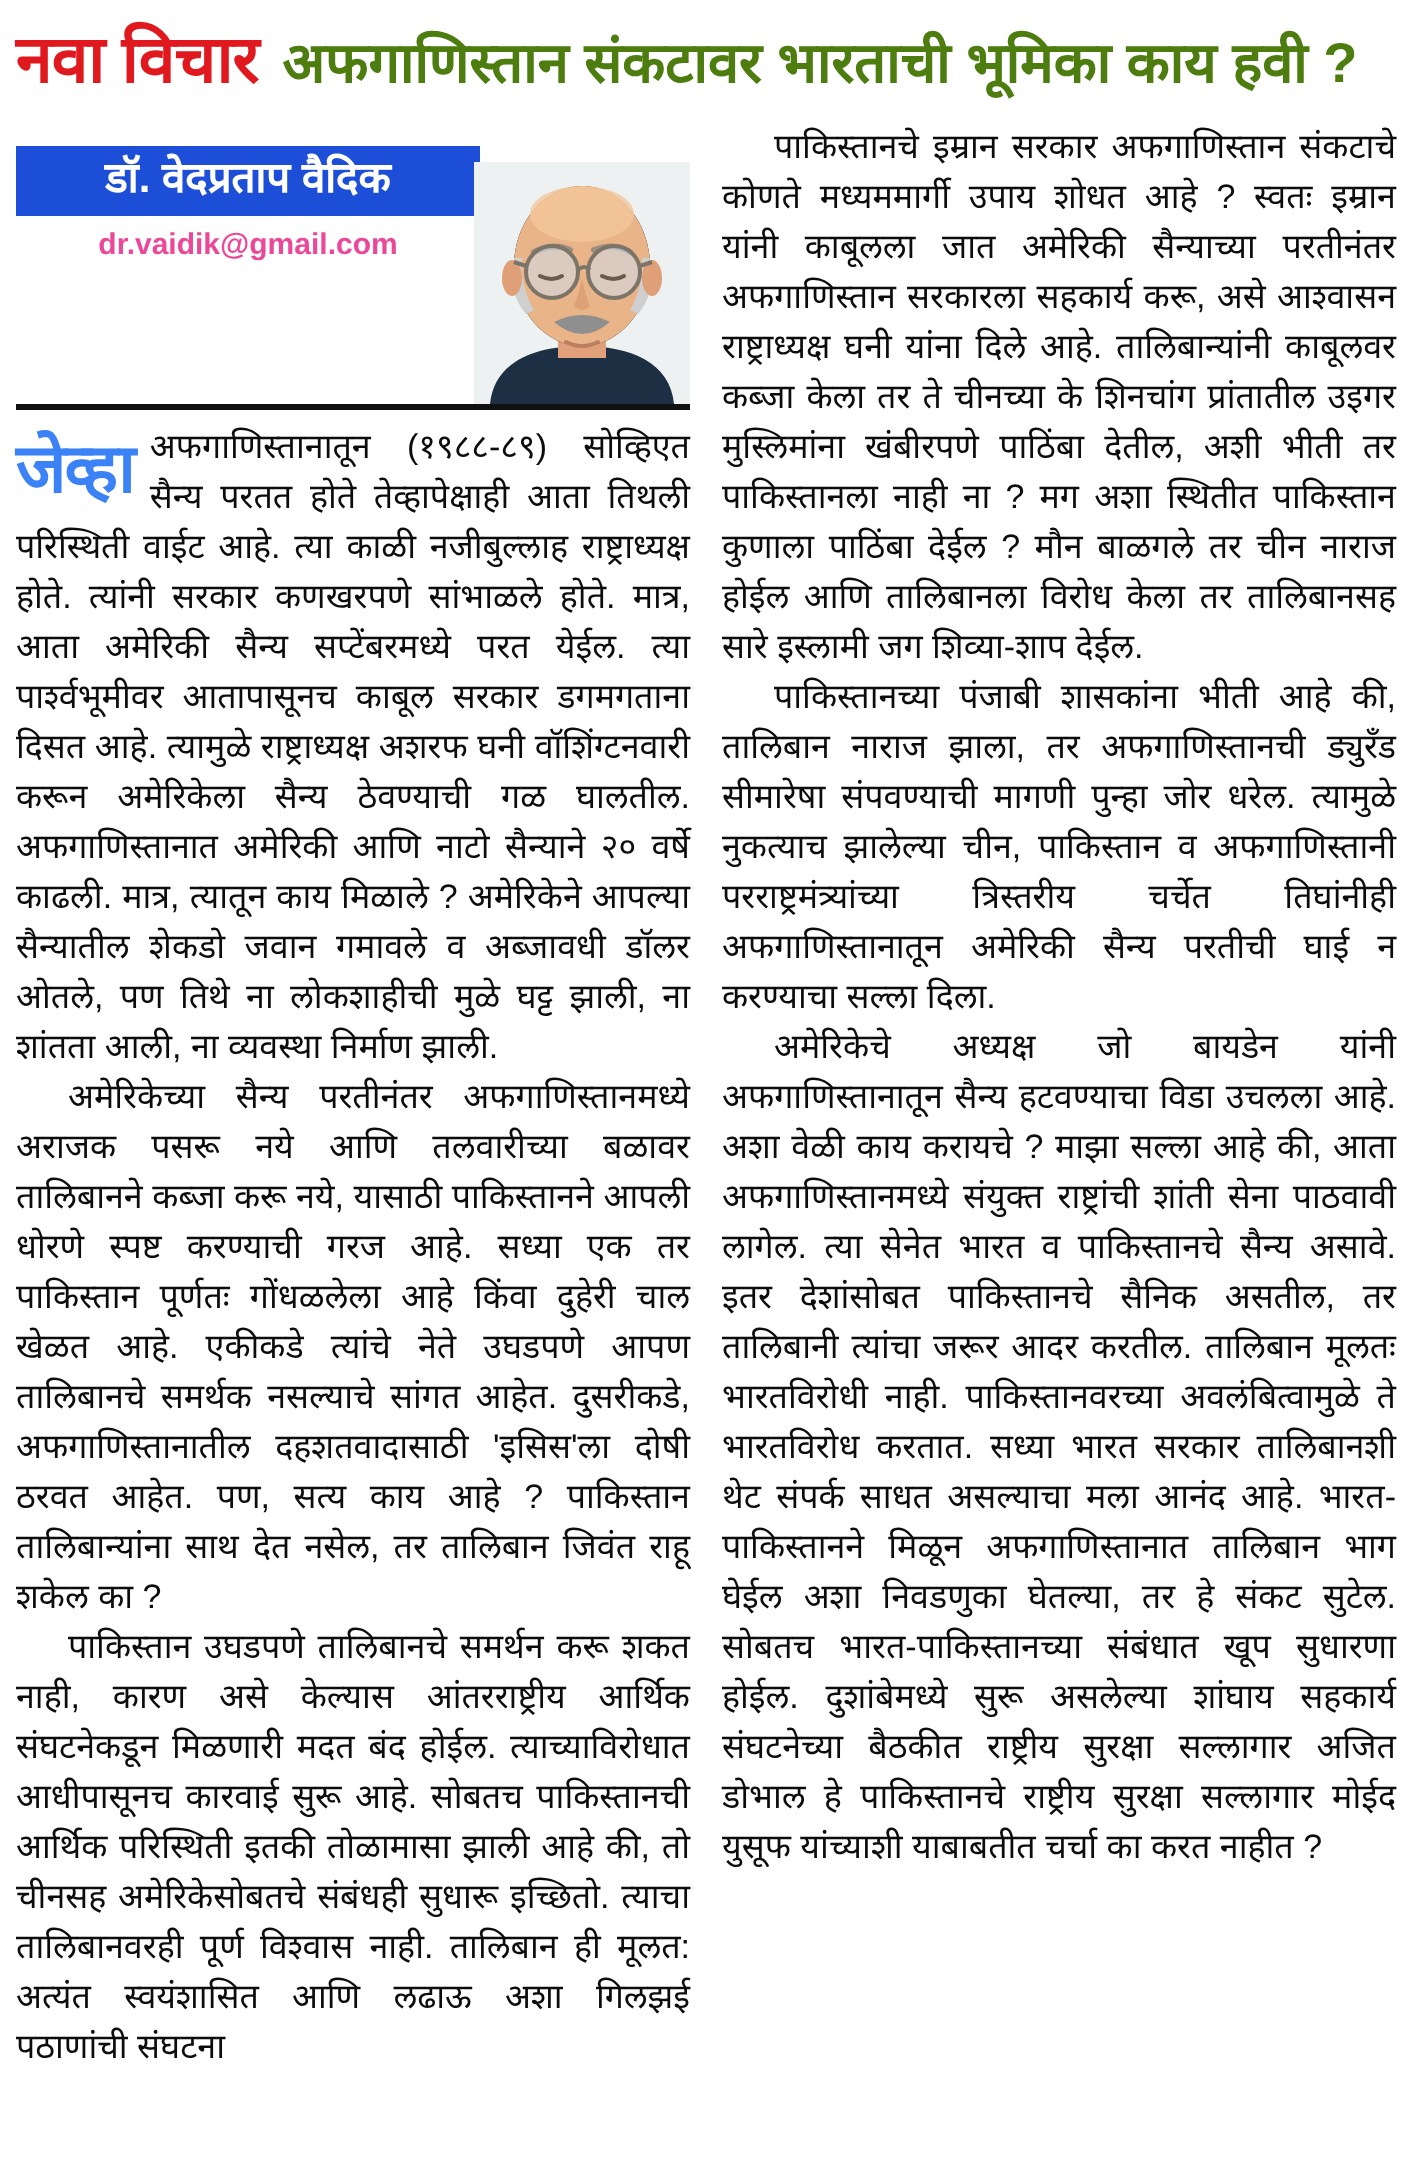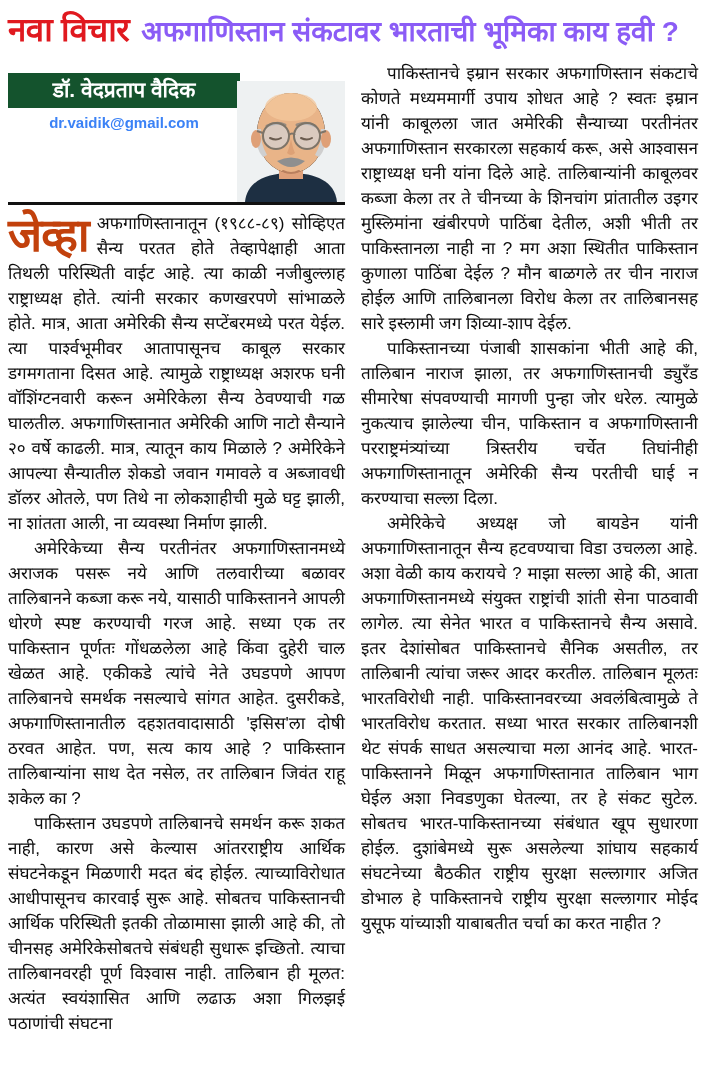--- a/index.html
+++ b/index.html
@@ -7,44 +7,44 @@
   body {
     width:706px; height:1079px;
     font-family:"Liberation Sans","DejaVu Sans",sans-serif;
     color:#111;
   }
   .page { width:706px; height:1079px; padding:6px 8px 0 8px; overflow:hidden; background:#fff; }
 
   
   .masthead { display:flex; align-items:baseline; gap:12px; white-space:nowrap; }
   .brand { color:#e0191f; font-size:33px; font-weight:800; letter-spacing:-0.5px; }
-  .masthead-title { color:#8b5cf6; font-size:28px; font-weight:800; }
+  .masthead-title { color:#4d7c0f; font-size:28px; font-weight:800; }
 
   
   .headline { margin-top:6px; color:#000; font-weight:800; font-size:50px; line-height:1.26; letter-spacing:-1px; }
 
   
   .content { display:flex; gap:16px; margin-top:10px; }
   .col { width:50%; text-align:justify; font-size:17px; line-height:25px; color:#0c0c0c; }
   .col p { margin:0; }
   .col p.indent { text-indent:26px; }
 
   
   .author-box { position:relative; height:132px; margin-bottom:6px; border-bottom:3px solid #111; }
   .author-left { width:232px; text-align:center; }
   .name-banner {
-    background:#14532d; color:#ffffff; font-weight:800; font-size:21px;
+    background:#1d4ed8; color:#ffffff; font-weight:800; font-size:21px;
     padding:4px 6px 6px 6px; margin-top:12px; text-align:center;
   }
   .affil { font-weight:800; font-size:18px; line-height:23px; color:#0c0c0c; margin-top:5px; }
-  .email { font-weight:700; font-size:15px; color:#3b82f6; margin-top:2px; font-family:"Liberation Sans","DejaVu Sans",sans-serif; }
+  .email { font-weight:700; font-size:15px; color:#ec4899; margin-top:2px; font-family:"Liberation Sans","DejaVu Sans",sans-serif; }
   .author-photo { position:absolute; right:0; top:8px; width:108px; height:121px; overflow:hidden; }
 
   
-  .dropcap { float:left; color:#c2410c; font-size:46px; line-height:40px; font-weight:800; margin:4px 8px 0 0; letter-spacing:-1px; }
+  .dropcap { float:left; color:#3b82f6; font-size:34px; line-height:40px; font-weight:800; margin:4px 8px 0 0; letter-spacing:-1px; }
 </style>
 </head>
 <body>
 
 <div class="page">
 
   <header class="masthead">
     <span class="brand">नवा विचार</span>
     <span class="masthead-title">अफगाणिस्तान संकटावर भारताची भूमिका काय हवी ?</span>
   </header>

